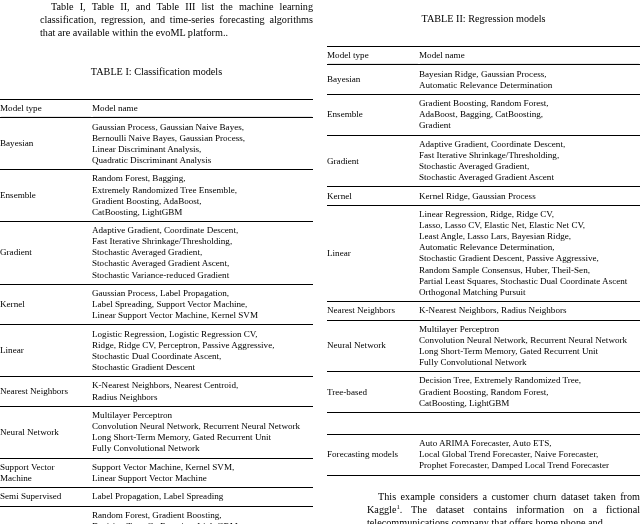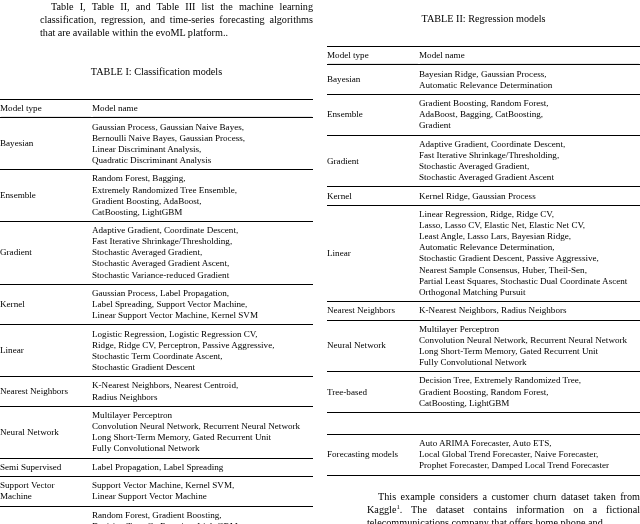--- a/index.html
+++ b/index.html
@@ -149,21 +149,21 @@
         </tr>
 
         <tr>
           <td class="c-type r-thin">
               <span class="cellpad">Linear</span>
             </td>
           <td class="c-name r-thin lines">
               <span class="cellpad">
             <span>Logistic Regression, Logistic Regression CV,</span>
             <span>Ridge, Ridge CV, Perceptron, Passive Aggressive,</span>
-            <span>Stochastic Term Coordinate Ascent,</span>
+            <span>Stochastic Dual Coordinate Ascent,</span>
             <span>Stochastic Gradient Descent</span>
           </span>
             </td>
         </tr>
 
         <tr>
           <td class="c-type r-thin">
               <span class="cellpad">Nearest Neighbors</span>
             </td>
           <td class="c-name r-thin lines">
@@ -182,41 +182,41 @@
               <span class="cellpad">
             <span>Multilayer Perceptron</span>
             <span>Convolution Neural Network, Recurrent Neural Network</span>
             <span>Long Short-Term Memory, Gated Recurrent Unit</span>
             <span>Fully Convolutional Network</span>
           </span>
             </td>
         </tr>
 
         <tr>
-          <td class="c-type r-thin">
-              <span class="cellpad">Semi Supervised</span>
-            </td>
-          <td class="c-name r-thin lines">
-              <span class="cellpad">
-            <span>Label Propagation, Label Spreading</span>
-          </span>
-            </td>
-        </tr>
-
-        <tr>
           <td class="c-type r-thin lines">
               <span class="cellpad">
             <span>Support Vector</span>
             <span>Machine</span>
           </span>
             </td>
           <td class="c-name r-thin lines">
               <span class="cellpad">
             <span>Support Vector Machine, Kernel SVM,</span>
             <span>Linear Support Vector Machine</span>
+          </span>
+            </td>
+        </tr>
+
+        <tr>
+          <td class="c-type r-thin">
+              <span class="cellpad">Semi Supervised</span>
+            </td>
+          <td class="c-name r-thin lines">
+              <span class="cellpad">
+            <span>Label Propagation, Label Spreading</span>
           </span>
             </td>
         </tr>
 
         <tr>
           <td class="c-type r-thin">
               <span class="cellpad">Tree-based</span>
             </td>
           <td class="c-name r-thin lines">
               <span class="cellpad">
@@ -306,21 +306,21 @@
           <td class="c-type r-thin">
               <span class="cellpad">Linear</span>
             </td>
           <td class="c-name r-thin lines">
               <span class="cellpad">
             <span>Linear Regression, Ridge, Ridge CV,</span>
             <span>Lasso, Lasso CV, Elastic Net, Elastic Net CV,</span>
             <span>Least Angle, Lasso Lars, Bayesian Ridge,</span>
             <span>Automatic Relevance Determination,</span>
             <span>Stochastic Gradient Descent, Passive Aggressive,</span>
-            <span>Nearest Sample Consensus, Huber, Theil-Sen,</span>
+            <span>Random Sample Consensus, Huber, Theil-Sen,</span>
             <span>Partial Least Squares, Stochastic Dual Coordinate Ascent</span>
             <span>Orthogonal Matching Pursuit</span>
           </span>
             </td>
         </tr>
 
         <tr>
           <td class="c-type r-thin">
               <span class="cellpad">Nearest Neighbors</span>
             </td>

